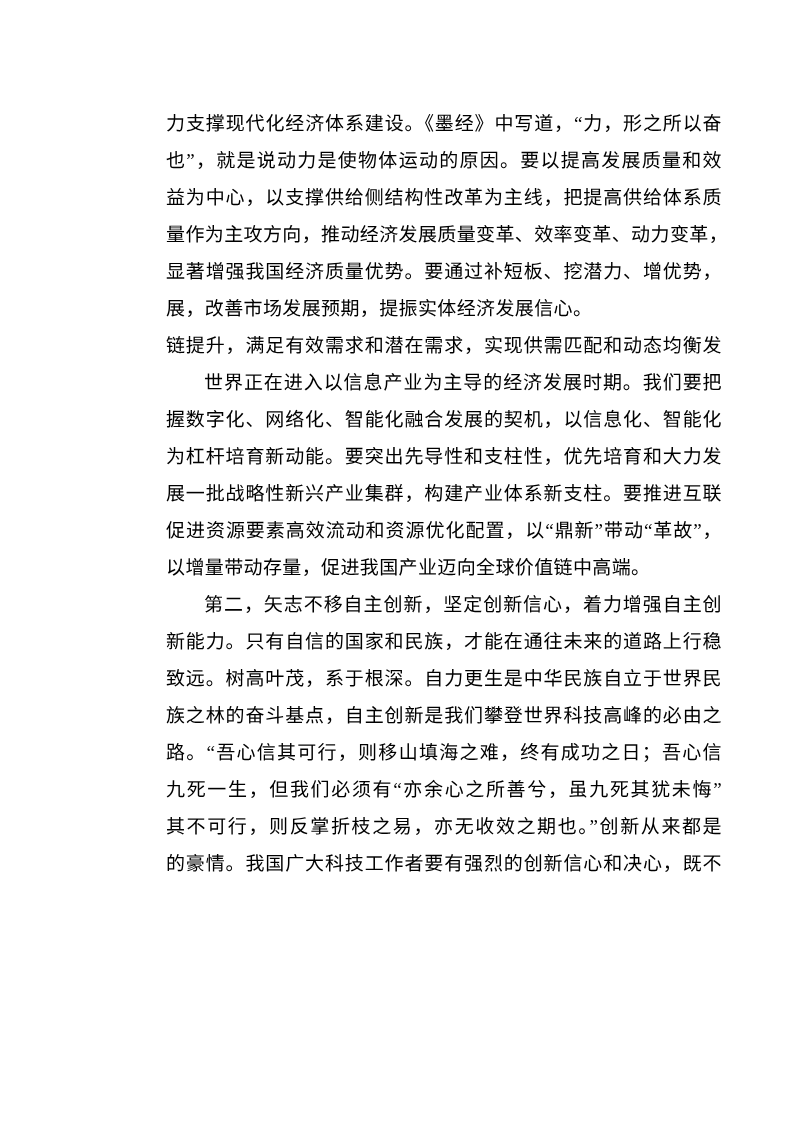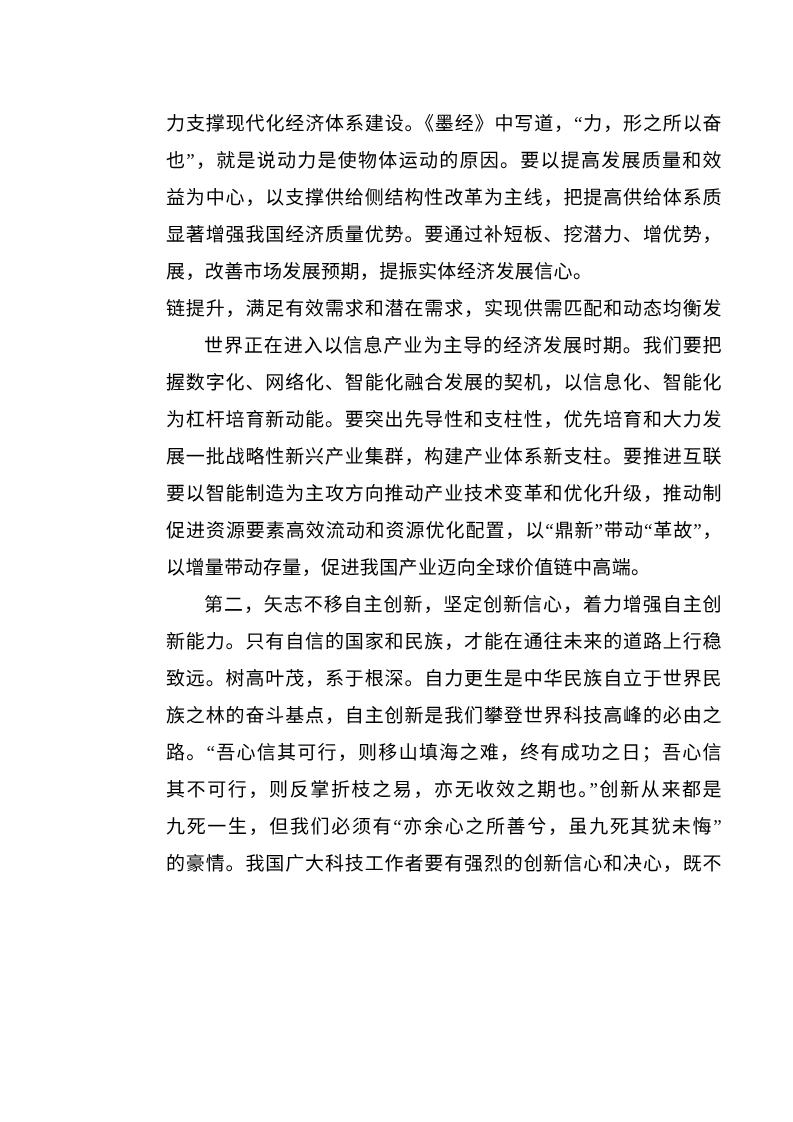--- a/index.html
+++ b/index.html
@@ -54,37 +54,37 @@
 </style>
 </head>
 <body>
 
 <div class="page">
   <div class="text-block">
       <div class="paragraph">
         <div class="line">力支撑现代化经济体系建设。《墨经》中写道，“力，形之所以奋</div>
         <div class="line">也”，就是说动力是使物体运动的原因。要以提高发展质量和效</div>
         <div class="line">益为中心，以支撑供给侧结构性改革为主线，把提高供给体系质</div>
+        <div class="line">量作为主攻方向，推动经济发展质量变革、效率变革、动力变革，</div>
         <div class="line">显著增强我国经济质量优势。要通过补短板、挖潜力、增优势，</div>
         <div class="line para-last">展，改善市场发展预期，提振实体经济发展信心。</div>
         <div class="line">链提升，满足有效需求和潜在需求，实现供需匹配和动态均衡发</div>
       </div>
       <div class="paragraph">
         <div class="line indent">世界正在进入以信息产业为主导的经济发展时期。我们要把</div>
         <div class="line">握数字化、网络化、智能化融合发展的契机，以信息化、智能化</div>
         <div class="line">为杠杆培育新动能。要突出先导性和支柱性，优先培育和大力发</div>
         <div class="line">展一批战略性新兴产业集群，构建产业体系新支柱。要推进互联</div>
-        <div class="line">要以智能制造为主攻方向推动产业技术变革和优化升级，推动制</div>
         <div class="line">促进资源要素高效流动和资源优化配置，以“鼎新”带动“革故”，</div>
         <div class="line para-last">以增量带动存量，促进我国产业迈向全球价值链中高端。</div>
       </div>
       <div class="paragraph">
         <div class="line indent">第二，矢志不移自主创新，坚定创新信心，着力增强自主创</div>
         <div class="line">新能力。只有自信的国家和民族，才能在通往未来的道路上行稳</div>
         <div class="line">致远。树高叶茂，系于根深。自力更生是中华民族自立于世界民</div>
         <div class="line">族之林的奋斗基点，自主创新是我们攀登世界科技高峰的必由之</div>
         <div class="line">路。“吾心信其可行，则移山填海之难，终有成功之日；吾心信</div>
+        <div class="line">九死一生，但我们必须有“亦余心之所善兮，虽九死其犹未悔”</div>
         <div class="line">其不可行，则反掌折枝之易，亦无收效之期也。”创新从来都是</div>
-        <div class="line">九死一生，但我们必须有“亦余心之所善兮，虽九死其犹未悔”</div>
         <div class="line">的豪情。我国广大科技工作者要有强烈的创新信心和决心，既不</div>
       </div>
     </div>
 </div>
 
 </body></html>

